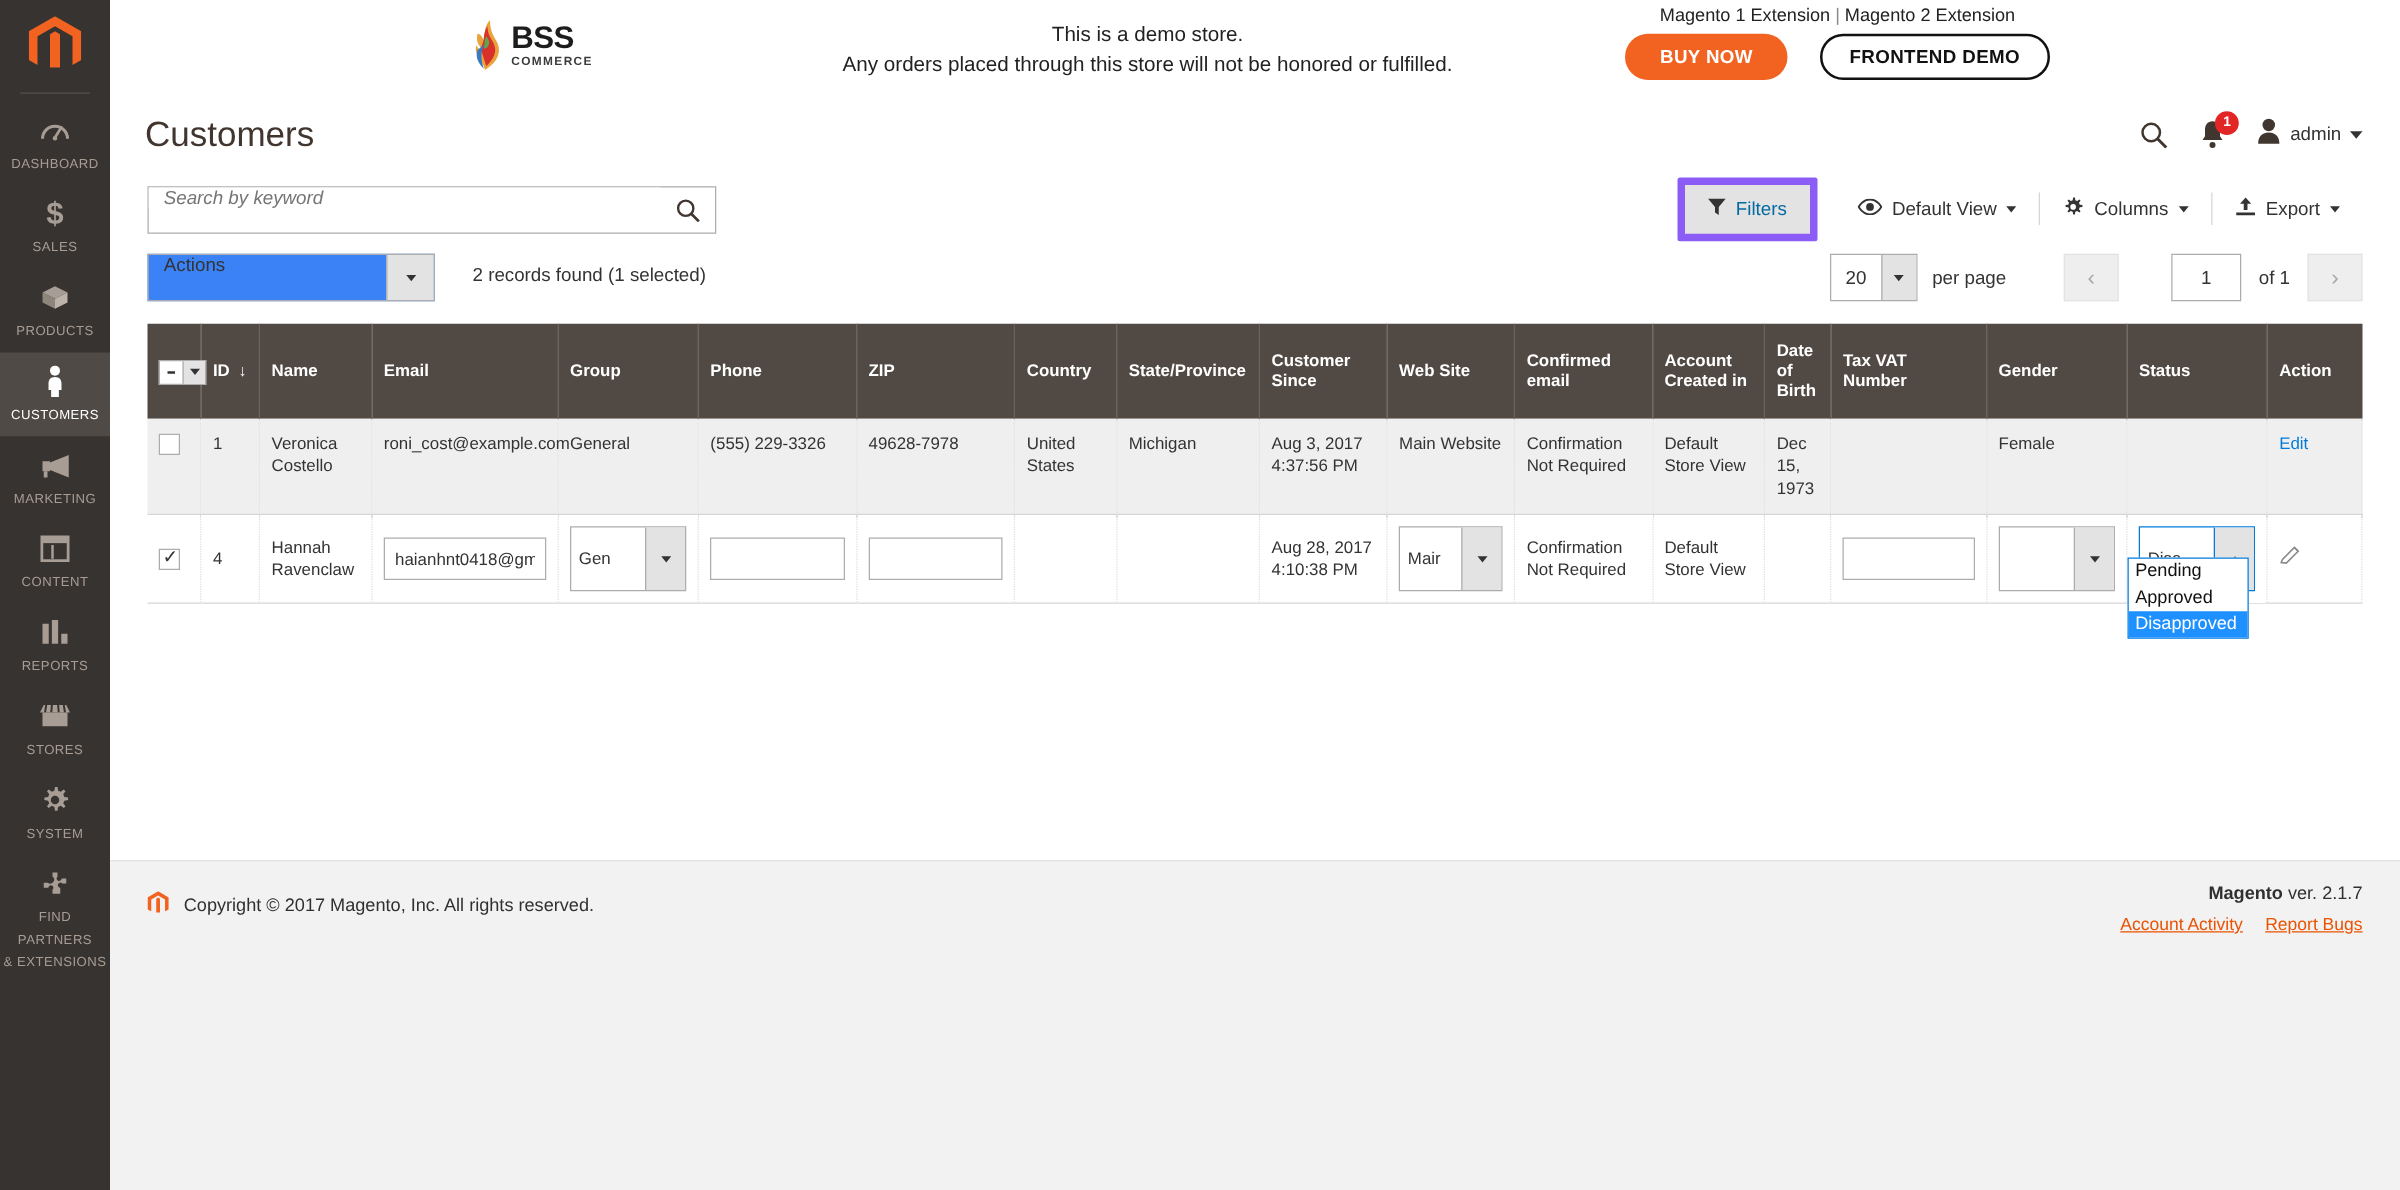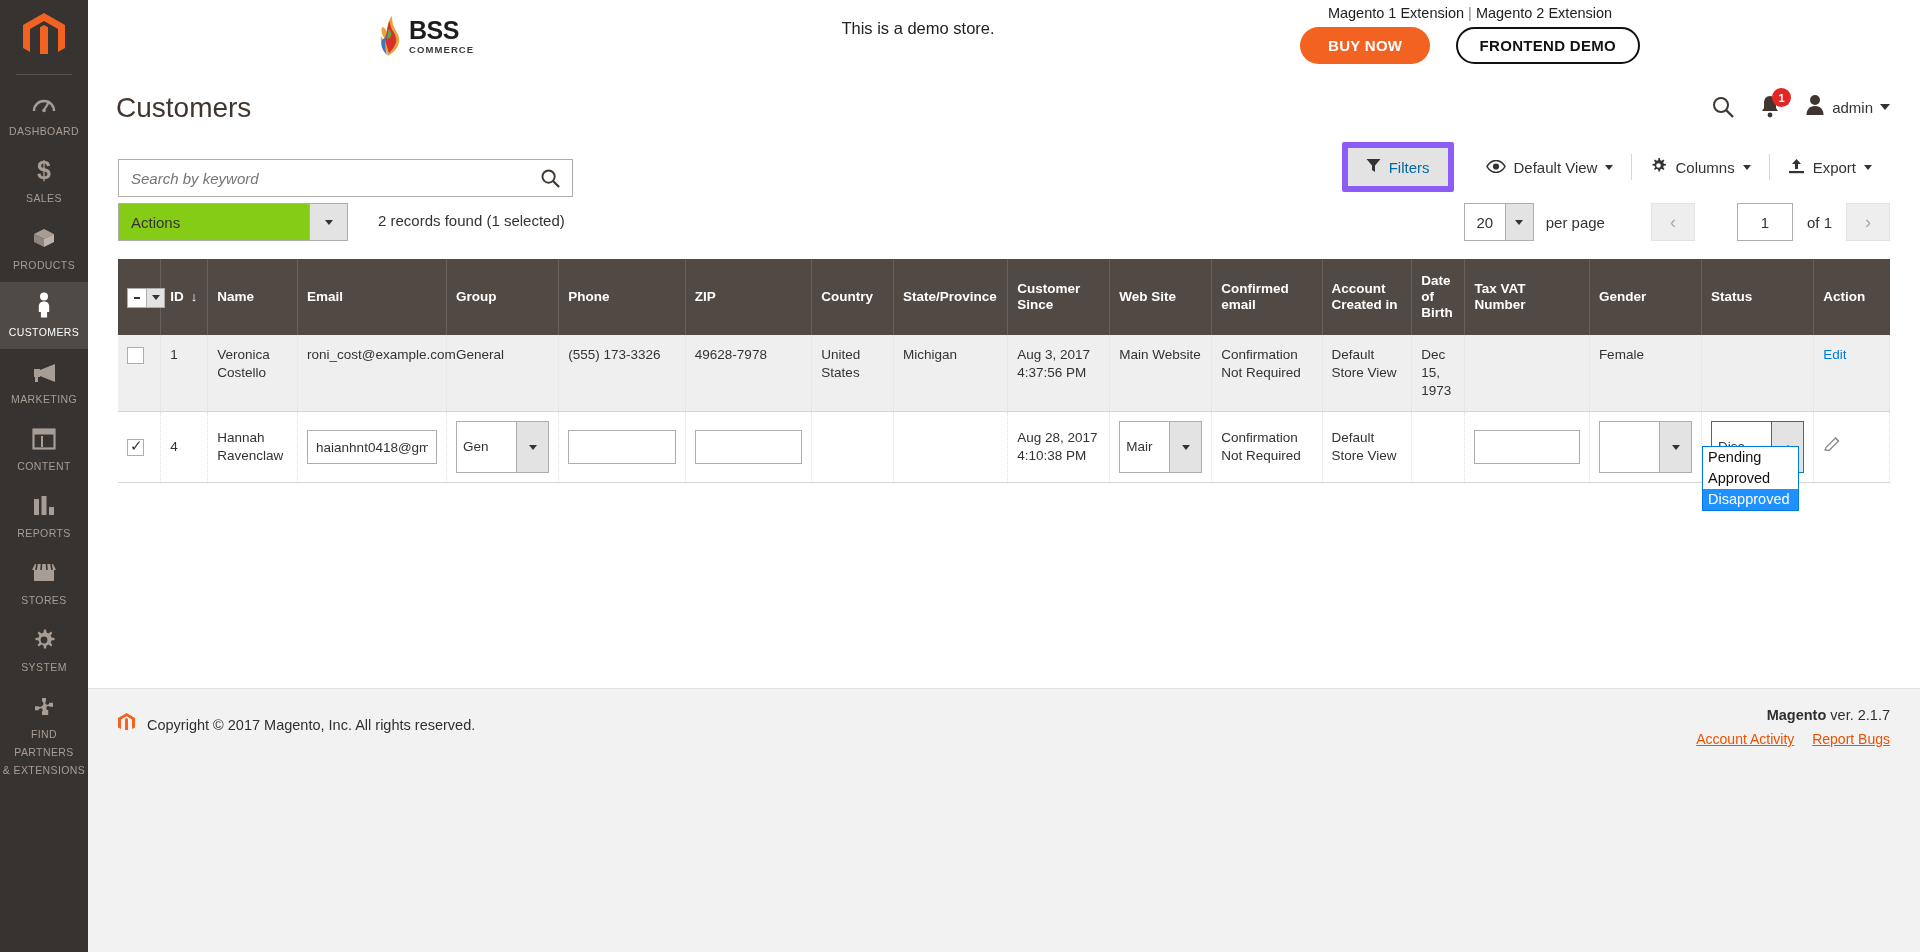--- a/index.html
+++ b/index.html
@@ -79,43 +79,43 @@
   #addnew-bar { height: 92px; border-top: 1px solid #e3e3e3; position: relative; }
   #btn-add-new {
     position: absolute; right: 30px; top: 22px;
     background: #eb5202; color: #fff; border: 1px solid #eb5202; border-radius: 2px;
     padding: 13px 24px; font-size: 16px; font-weight: bold; cursor: pointer; font-family: inherit;
   }
 
   
   #grid-toolbar { position: relative; height: 56px; padding: 0 30px; }
   #search-wrap {
-    position: absolute; left: 30px; top: 12px; width: 455px; height: 38px;
-    border: 1px solid #adadad; background: #fff; display: flex; align-items: center;
+    position: absolute; left: 30px; top: 2px; width: 455px; height: 38px;
+    border: 1px solid #adadad; background: #fff; display: flex; align-items: flex-start;
   }
   #search-input {
     flex: 1; border: none; outline: none; font-family: inherit;
     font-size: 15px; font-style: italic; color: #858585; padding: 0 12px;
   }
   #search-btn { width: 44px; height: 36px; background: none; border: none; cursor: pointer; display:flex; align-items:center; justify-content:center; }
   #tool-right { position: absolute; right: 30px; top: 0; display: flex; align-items: center; height: 40px; }
   #filters-btn {
     background: #e3e3e3; border: 6px solid #8b5cf6; border-radius: 2px;
     padding: 10px 18px; font-size: 15px; color: #0369a1; cursor: pointer;
     display: flex; align-items: center; gap: 8px; font-family: inherit;
   }
   .tool-drop { display:flex; align-items:center; gap: 8px; padding: 0 18px; cursor: pointer; font-size: 15px; color:#333; height: 28px; }
   .tool-sep { width: 1px; height: 26px; background: #d6d6d6; }
   .caret-sm { width:0;height:0;border-left:4.5px solid transparent;border-right:4.5px solid transparent;border-top:5.5px solid #333; }
 
   
   #actions-row { position: relative; height: 56px; padding: 0 30px; }
   #actions-select {
     position: absolute; left: 30px; top: 0; width: 230px; height: 38px;
-    border: 1px solid #adadad; background: #84cc16; display: flex; align-items: center;
+    border: 1px solid #adadad; background: #3b82f6; display: flex; align-items: flex-start;
     cursor: pointer;
   }
   #actions-select .asl { flex: 1; padding-left: 12px; font-size: 15px; color: #333; }
   #actions-select .asb { width: 38px; height: 36px; background: #e3e3e3; border-left: 1px solid #adadad; display:flex; align-items:center; justify-content:center; }
   #records-found { position: absolute; left: 290px; top: 9px; font-size: 15px; color: #333; }
   #pager { position: absolute; right: 30px; top: 0; display: flex; align-items: center; gap: 0; }
   #perpage-select { width: 70px; height: 38px; border: 1px solid #adadad; display: flex; align-items:center; cursor:pointer; background:#fff; }
   #perpage-select .pps-v { flex: 1; text-align: center; font-size: 15px; color:#333; }
   #perpage-select .pps-b { width: 28px; height: 36px; background: #e3e3e3; border-left: 1px solid #adadad; display:flex; align-items:center; justify-content:center; }
   #perpage-label { font-size: 15px; color: #333; margin-left: 12px; }
@@ -332,20 +332,21 @@
       </svg>
     </span>
     <span class="bss-text">
       <div class="bss-name">BSS</div>
       <div class="bss-sub">COMMERCE</div>
     </span>
   </div>
 
   <div id="demo-msg">
     <div>This is a demo store.</div>
+    <div>Any orders placed through this store will not be honored or fulfilled.</div>
   </div>
 
   <div id="promo">
     <div class="promo-links">
       <a>Magento 1 Extension</a><span class="sep">|</span><a>Magento 2 Extension</a>
     </div>
     <div class="promo-btns">
       <button class="btn-buy">BUY NOW</button>
       <button class="btn-demo">FRONTEND DEMO</button>
     </div>
@@ -521,21 +522,21 @@
         </tr>
       </thead>
       <tbody>
 
         <tr class="row-even">
           <td><span class="cb"></span></td>
           <td>1</td>
           <td>Veronica Costello</td>
           <td>roni_cost@example.com</td>
           <td>General</td>
-          <td>(555) 173-3326</td>
+          <td>(555) 229-3326</td>
           <td>49628-7978</td>
           <td>United States</td>
           <td>Michigan</td>
           <td>Aug 3, 2017 4:37:56 PM</td>
           <td>Main Website</td>
           <td>Confirmation Not Required</td>
           <td>Default Store View</td>
           <td>Dec 15, 1973</td>
           <td></td>
           <td>Female</td>

